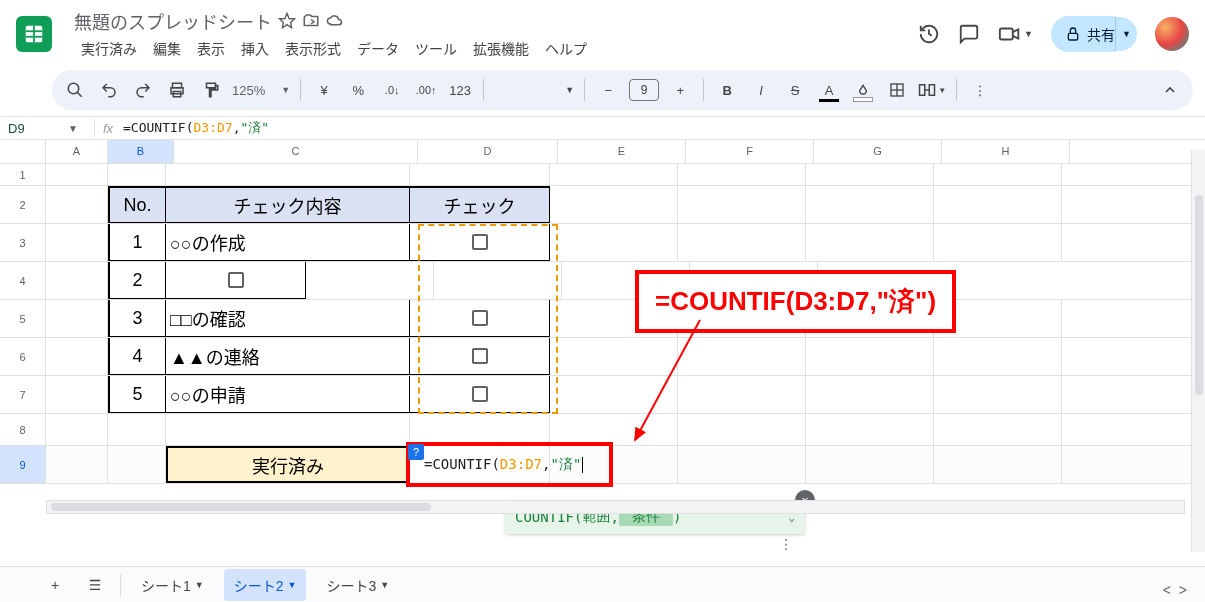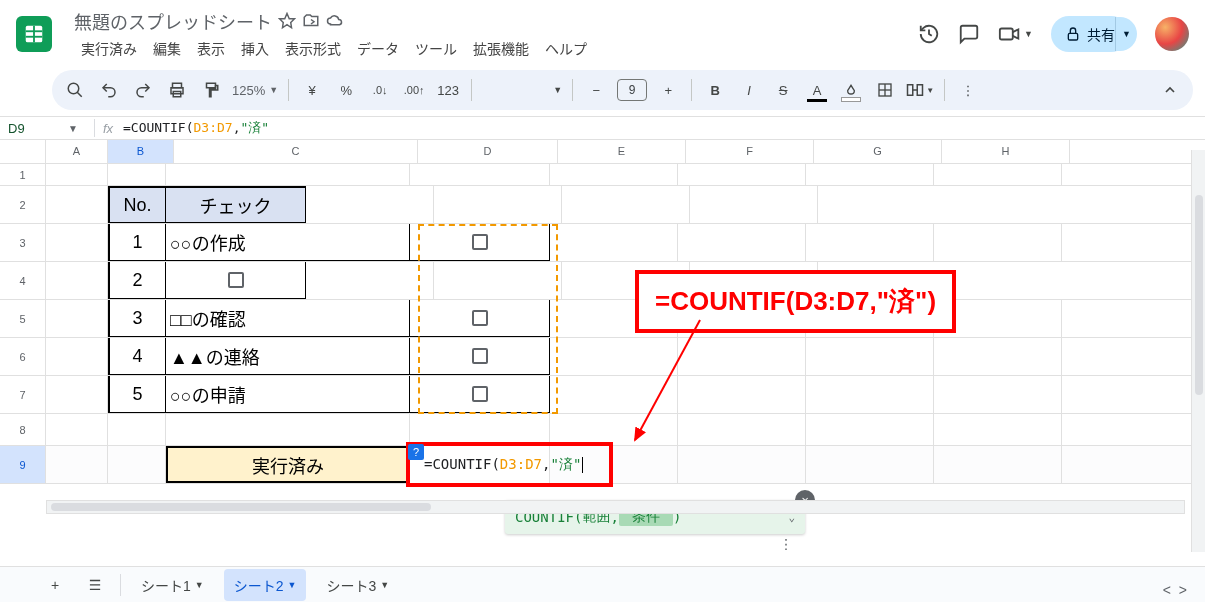--- a/index.html
+++ b/index.html
@@ -18,21 +18,21 @@
 .header-right { display: flex; align-items: center; gap: 18px; }
 .header-icon { color: #444746; display:flex; align-items:center; }
 .share-btn { background: #c2e7ff; color: #001d35; padding: 8px 14px; border-radius: 20px; display: flex; align-items: center; gap: 6px; font-size: 14px; }
 .share-drop { background: #c2e7ff; width: 22px; height: 34px; border-radius: 0 20px 20px 0; display: flex; align-items: center; justify-content: center; margin-left: -14px; border-left: 1px solid #a2c9e3; }
 .avatar { width: 34px; height: 34px; border-radius: 50%; background: radial-gradient(circle at 30% 30%, #f7b267, #e84545 50%, #2a9d8f); }
 
 
 .toolbar { margin: 6px 12px 6px 52px; background: #edf2fa; border-radius: 24px; height: 40px; display: flex; align-items: center; padding: 0 10px; gap: 8px; position: relative; }
 .tb-item { color: #444746; display: flex; align-items: center; justify-content: center; min-width: 26px; height: 26px; font-size: 13px; }
 .tb-sep { width: 1px; height: 22px; background: #c4c7c5; margin: 0 2px; }
-.zoom { display: flex; align-items: center; gap: 4px; color: #5f6368; justify-content: flex-end; }
+.zoom { display: flex; align-items: center; gap: 16px; color: #5f6368; justify-content: flex-end; }
 .font-size { border: 1px solid #747775; border-radius: 4px; width: 30px; height: 22px; display: flex; align-items: center; justify-content: center; font-size: 12px; }
 .tb-right-collapse { margin-left: auto; }
 .color-underline-A { position: relative; }
 .color-underline-A::after { content:''; position:absolute; left:3px; right:3px; bottom:1px; height:3px; background:#000; }
 .color-underline-fill { position: relative; }
 .color-underline-fill::after { content:''; position:absolute; left:3px; right:3px; bottom:1px; height:3px; background:#fff; border:1px solid #999; }
 
 
 .fx-row { display: flex; align-items: center; height: 24px; border-top: 1px solid #e0e0e0; border-bottom: 1px solid #e0e0e0; padding-left: 8px; font-size: 13px; }
 .name-box { width: 60px; color: #14532d; font-size: 13px; }
@@ -326,20 +326,21 @@
         <div class="cell c-E"></div>
         <div class="cell c-F"></div>
         <div class="cell c-G"></div>
         <div class="cell c-H"></div>
       </div>
 
     <div class="row r-data">
       <div class="rh">2</div>
       <div class="cell c-A"></div>
       <div class="cell c-B tbl-head tbl-border-top tbl-border-left tbl-cell">No.</div>
+      <div class="cell c-C tbl-head tbl-border-top tbl-cell">チェック内容</div>
       <div class="cell c-D tbl-head tbl-border-top tbl-cell tbl-border-right">チェック</div>
       <div class="cell c-E"></div>
         <div class="cell c-F"></div>
         <div class="cell c-G"></div>
         <div class="cell c-H"></div>
     </div>
 
     <div class="row r-data">
       <div class="rh">3</div>
         <div class="cell c-A"></div>

